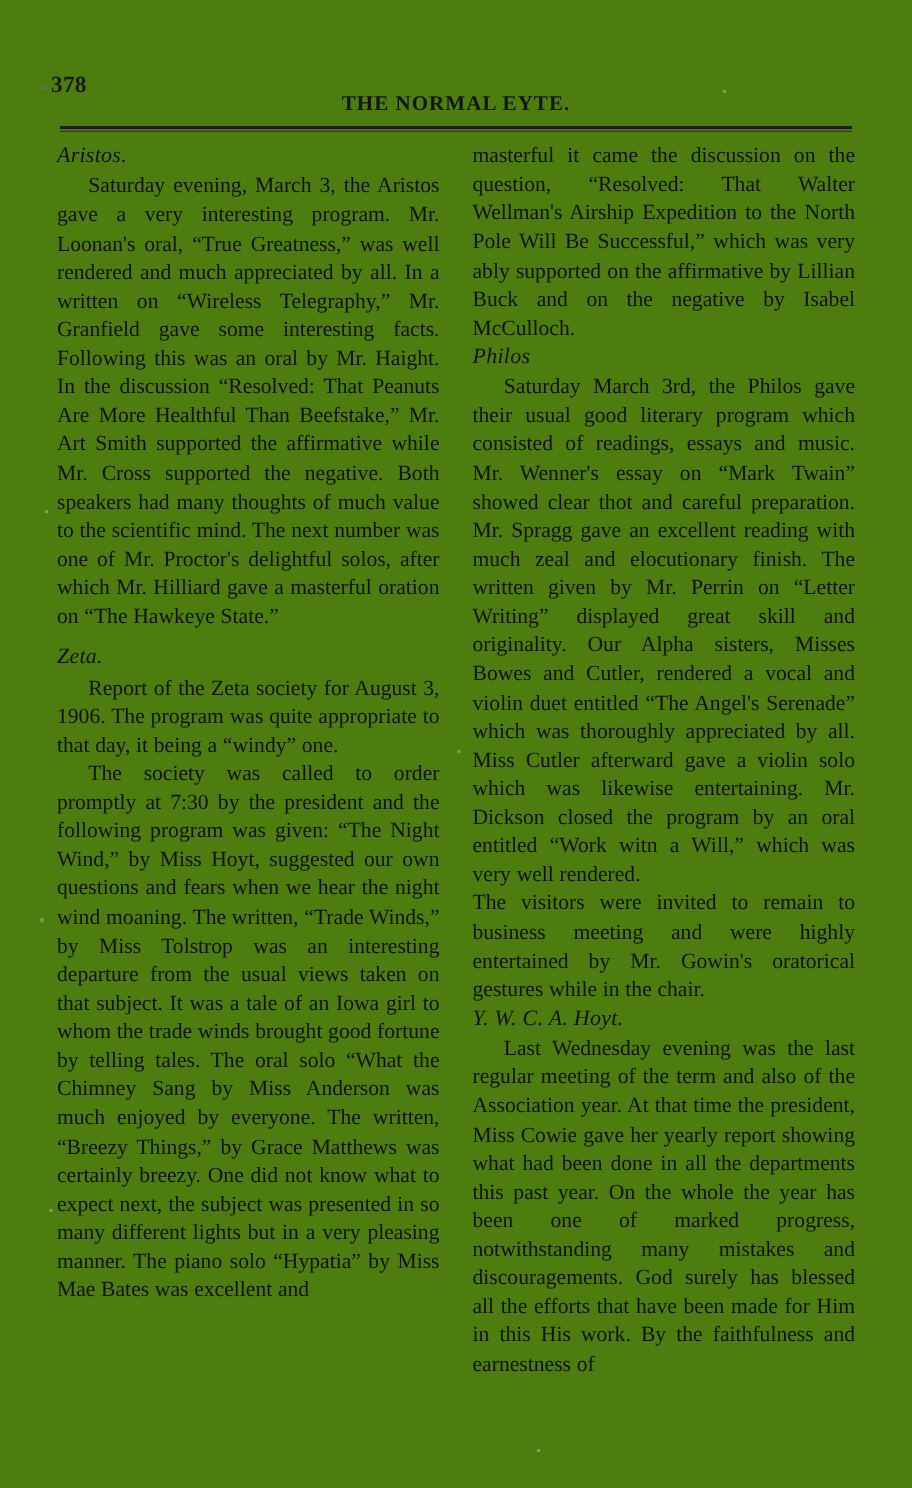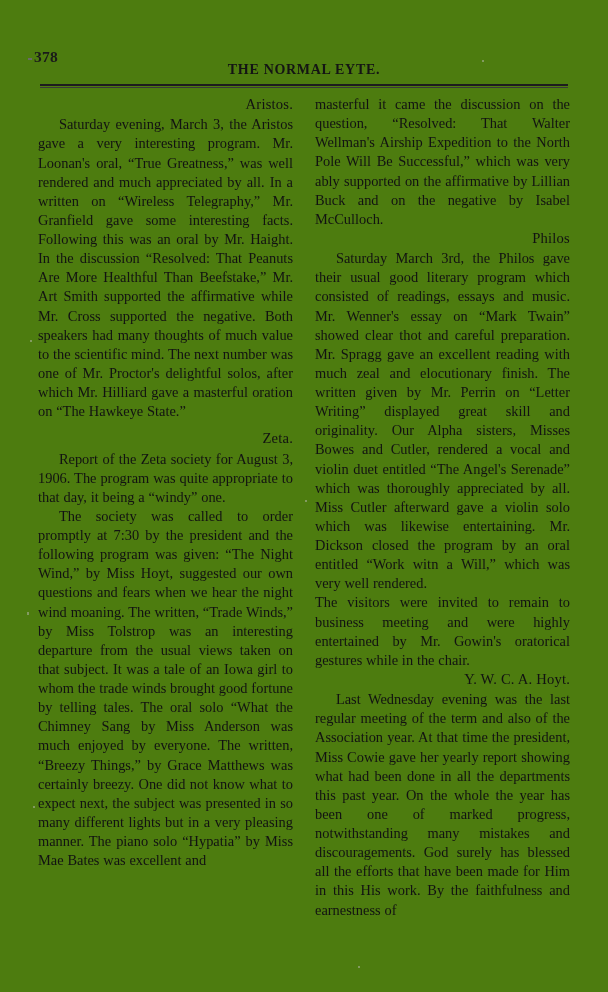--- a/index.html
+++ b/index.html
@@ -93,26 +93,27 @@
     top: 95px;
     width: 532px;
     display: flex;
     gap: 22px;
   }
   .col {
     width: 255px;
   }
 
   .sec-head {
-    text-align: right;
+    text-align: left;
     font-size: 14.6px;
     font-weight: normal;
     margin: 0 0 1px 0;
     letter-spacing: 0.2px;
     line-height: 1.32;
+    font-style: italic;
   }
   .sec-head.spaced {
     margin-top: 8px;
   }
 
   p.body {
     margin: 0;
     font-size: 14.4px;
     line-height: 1.328;
     text-align: justify;

